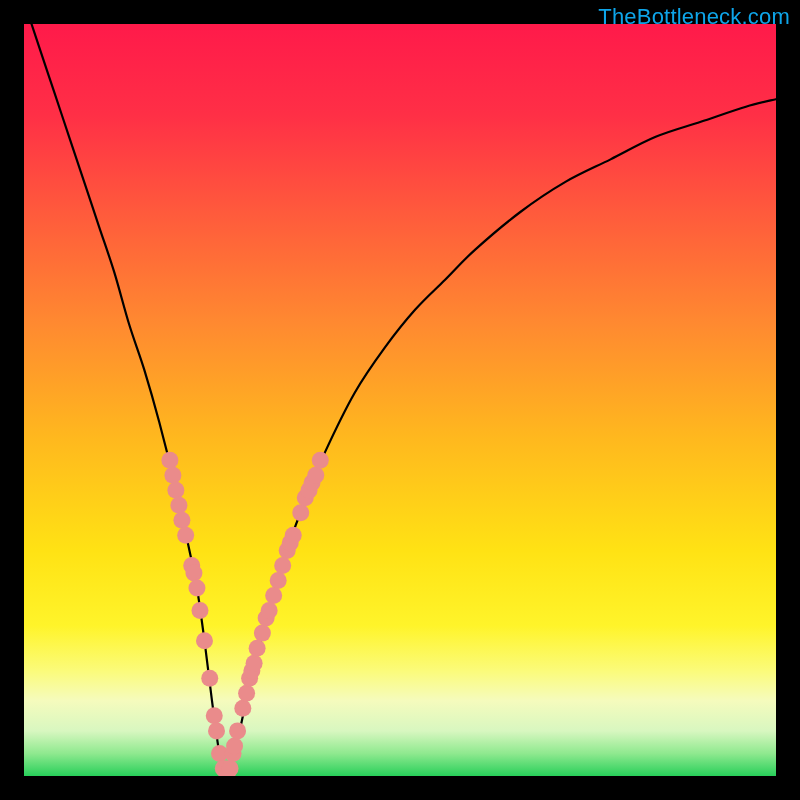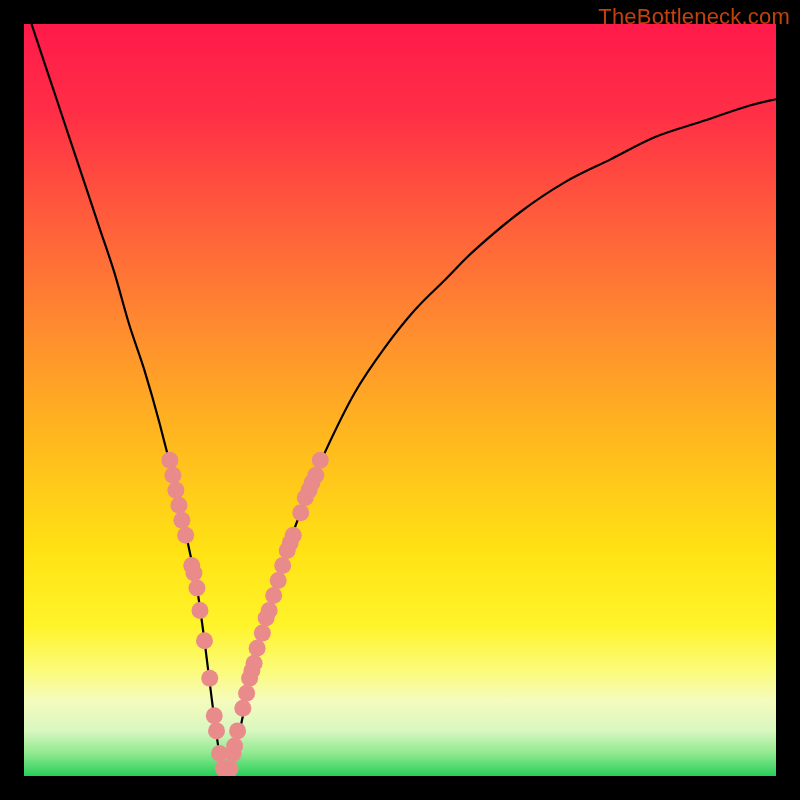--- a/index.html
+++ b/index.html
@@ -23,21 +23,21 @@
     position: absolute;
     left: 24px;
     top: 24px;
     width: 752px;
     height: 752px;
   }
   .watermark {
     position: absolute;
     top: 4px;
     right: 10px;
-    color: #c2410c;
+    color: #0ea5e9;
     font-size: 22px;
     font-weight: 500;
     letter-spacing: 0.2px;
     user-select: none;
   }
 </style>
 </head>
 <body>
 
 <div class="frame">

